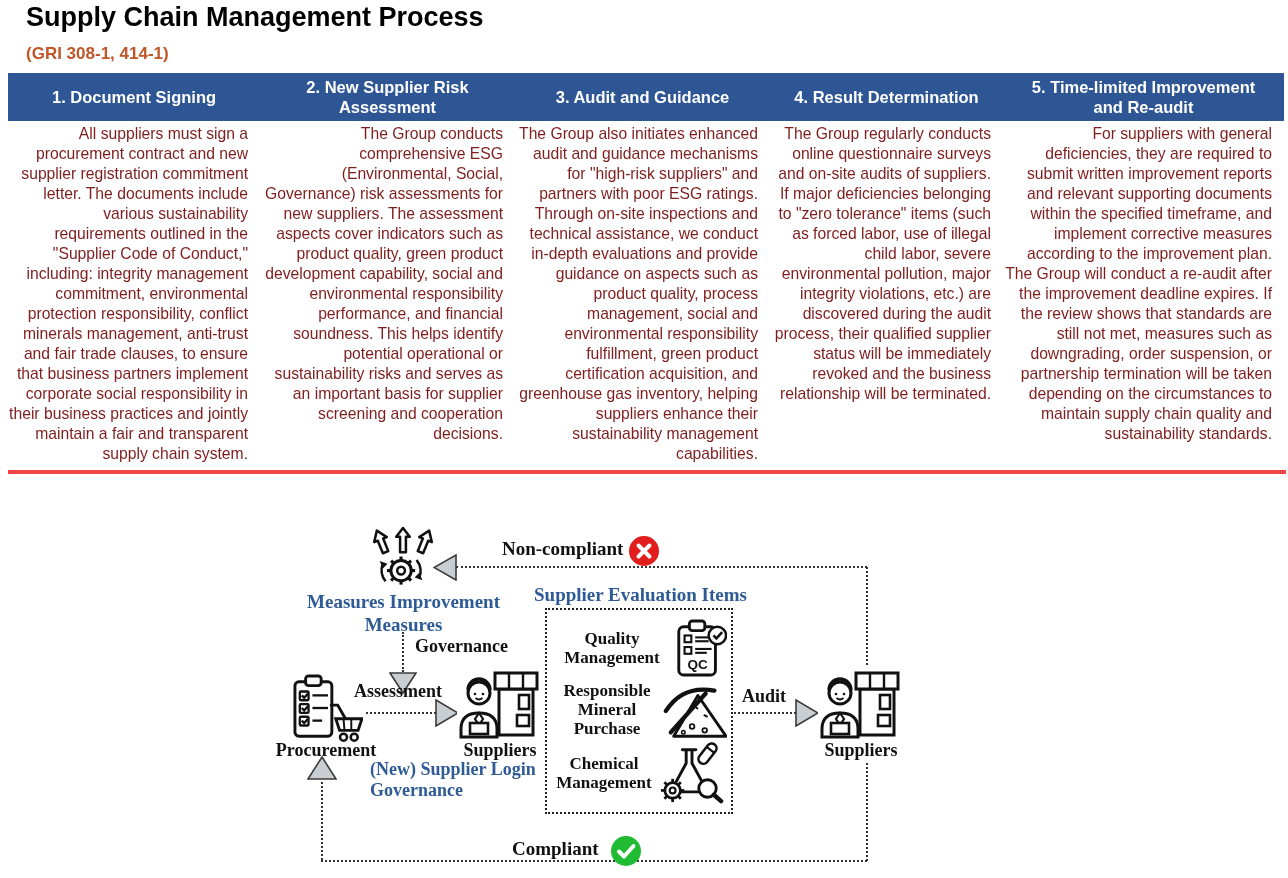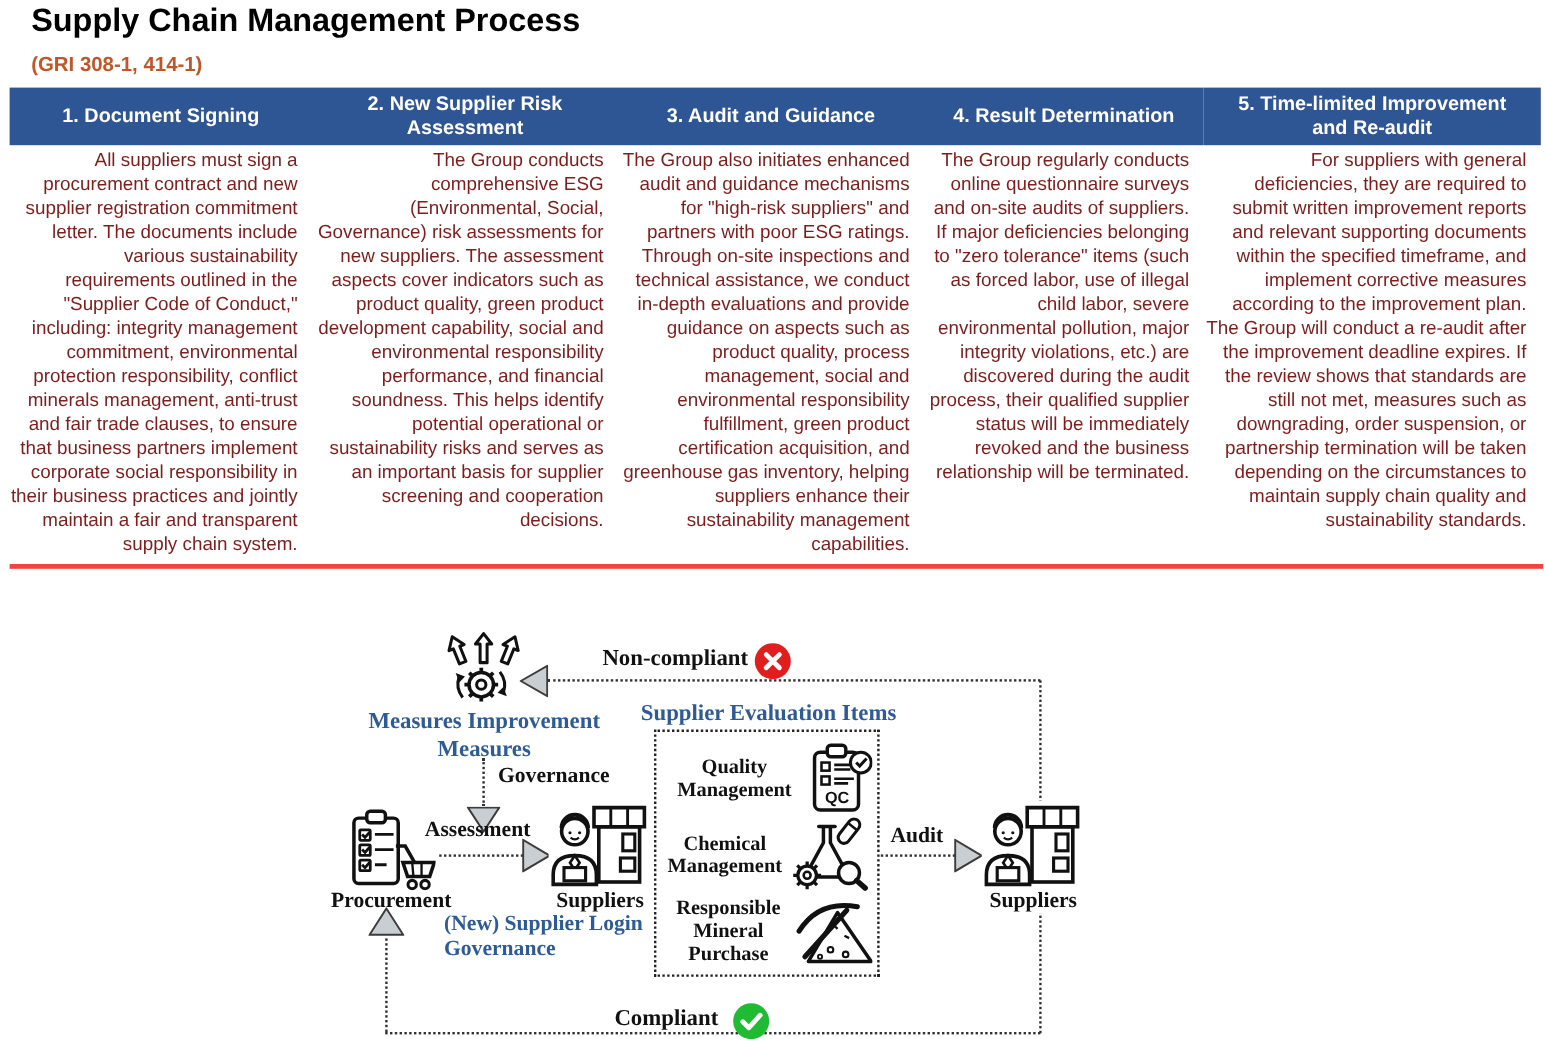--- a/index.html
+++ b/index.html
@@ -198,20 +198,33 @@
             <rect x="12" y="29" width="7" height="7"></rect>
               <line x1="23" y1="31" x2="40" y2="31"></line>
               <line x1="23" y1="35" x2="35" y2="35"></line>
           </g>
           <text x="15" y="52" font-family="Liberation Sans, sans-serif" font-size="14" font-weight="bold" fill="#111">QC</text>
           <circle cx="46" cy="17" r="9" fill="#fff" stroke="#111" stroke-width="2.6"></circle>
           <path d="M42,17 l3,3 l6,-6.5" fill="none" stroke="#111" stroke-width="2.6"></path>
         </svg>
       </div>
       <div class="eval-row">
+        <span class="eval-label">Responsible Mineral Purchase</span>
+        <svg width="64" height="58" viewBox="0 0 66 58">
+          <polygon points="36,14 65,56 11,56" fill="#fff" stroke="#111" stroke-width="3" stroke-linejoin="round"></polygon>
+          <circle cx="30" cy="46" r="2.4" fill="none" stroke="#111" stroke-width="1.8"></circle>
+          <circle cx="43" cy="50" r="2.4" fill="none" stroke="#111" stroke-width="1.8"></circle>
+          <circle cx="21" cy="52" r="1.8" fill="none" stroke="#111" stroke-width="1.6"></circle>
+          <line x1="42" y1="34" x2="46" y2="36" stroke="#111" stroke-width="2"></line>
+          <line x1="34" y1="26" x2="36" y2="28" stroke="#111" stroke-width="2"></line>
+          <line x1="8" y1="52" x2="44" y2="12" stroke="#111" stroke-width="4.4" stroke-linecap="round"></line>
+          <path d="M3,30 Q20,3 53,9" fill="none" stroke="#111" stroke-width="4.4" stroke-linecap="round"></path>
+        </svg>
+      </div>
+      <div class="eval-row">
         <span class="eval-label">Chemical Management</span>
         <svg width="70" height="62" viewBox="0 0 72 64">
           <g transform="rotate(38 52 12)">
             <rect x="47" y="0" width="10" height="24" rx="5" fill="#fff" stroke="#111" stroke-width="2.6"></rect>
             <line x1="47" y1="7" x2="57" y2="7" stroke="#111" stroke-width="2.2"></line>
           </g>
           <path d="M30,8 v14 L18,44 a5,5 0 0 0 4.5,7.5 h21 a5,5 0 0 0 4.5,-7.5 L36,22 v-14" fill="#fff" stroke="#111" stroke-width="3" stroke-linejoin="round"></path>
           <line x1="26" y1="8" x2="40" y2="8" stroke="#111" stroke-width="3" stroke-linecap="round"></line>
           <g stroke="#111" stroke-width="2.8">
             <line x1="24" y1="50" x2="28" y2="50"></line>
@@ -220,33 +233,20 @@
               <line x1="10.3" y1="55.7" x2="7.5" y2="58.5"></line>
             <line x1="8" y1="50" x2="4" y2="50"></line>
               <line x1="10.3" y1="44.3" x2="7.5" y2="41.5"></line>
             <line x1="16" y1="42" x2="16" y2="38"></line>
               <line x1="21.7" y1="44.3" x2="24.5" y2="41.5"></line>
           </g>
           <circle cx="16" cy="50" r="8" fill="#fff" stroke="#111" stroke-width="2.8"></circle>
           <circle cx="16" cy="50" r="3" fill="none" stroke="#111" stroke-width="2.2"></circle>
           <circle cx="52" cy="48" r="9" fill="#fff" stroke="#111" stroke-width="3"></circle>
           <line x1="58.5" y1="54.5" x2="66" y2="61" stroke="#111" stroke-width="4.6" stroke-linecap="round"></line>
-        </svg>
-      </div>
-      <div class="eval-row">
-        <span class="eval-label">Responsible Mineral Purchase</span>
-        <svg width="64" height="58" viewBox="0 0 66 58">
-          <polygon points="36,14 65,56 11,56" fill="#fff" stroke="#111" stroke-width="3" stroke-linejoin="round"></polygon>
-          <circle cx="30" cy="46" r="2.4" fill="none" stroke="#111" stroke-width="1.8"></circle>
-          <circle cx="43" cy="50" r="2.4" fill="none" stroke="#111" stroke-width="1.8"></circle>
-          <circle cx="21" cy="52" r="1.8" fill="none" stroke="#111" stroke-width="1.6"></circle>
-          <line x1="42" y1="34" x2="46" y2="36" stroke="#111" stroke-width="2"></line>
-          <line x1="34" y1="26" x2="36" y2="28" stroke="#111" stroke-width="2"></line>
-          <line x1="8" y1="52" x2="44" y2="12" stroke="#111" stroke-width="4.4" stroke-linecap="round"></line>
-          <path d="M3,30 Q20,3 53,9" fill="none" stroke="#111" stroke-width="4.4" stroke-linecap="round"></path>
         </svg>
       </div>
     </div>
 
     <svg class="abs" style="left:818px; top:145px;" width="84" height="74" viewBox="0 0 84 74">
       <rect x="0" y="0" width="84" height="74" fill="#fff"></rect>
       <rect x="42" y="22" width="34" height="46" fill="#fff" stroke="#111" stroke-width="3"></rect>
       <polygon points="38,6 80,6 80,22 38,22" fill="#fff" stroke="#111" stroke-width="3"></polygon>
       <line x1="52" y1="6" x2="52" y2="22" stroke="#111" stroke-width="2.4"></line>
       <line x1="66" y1="6" x2="66" y2="22" stroke="#111" stroke-width="2.4"></line>

